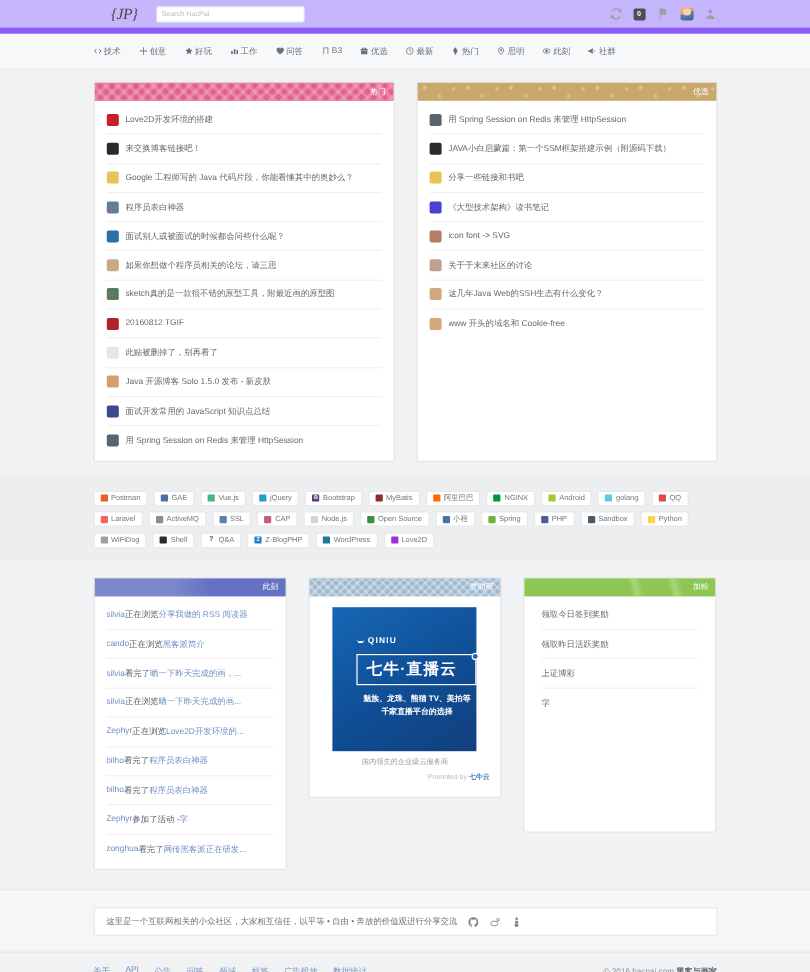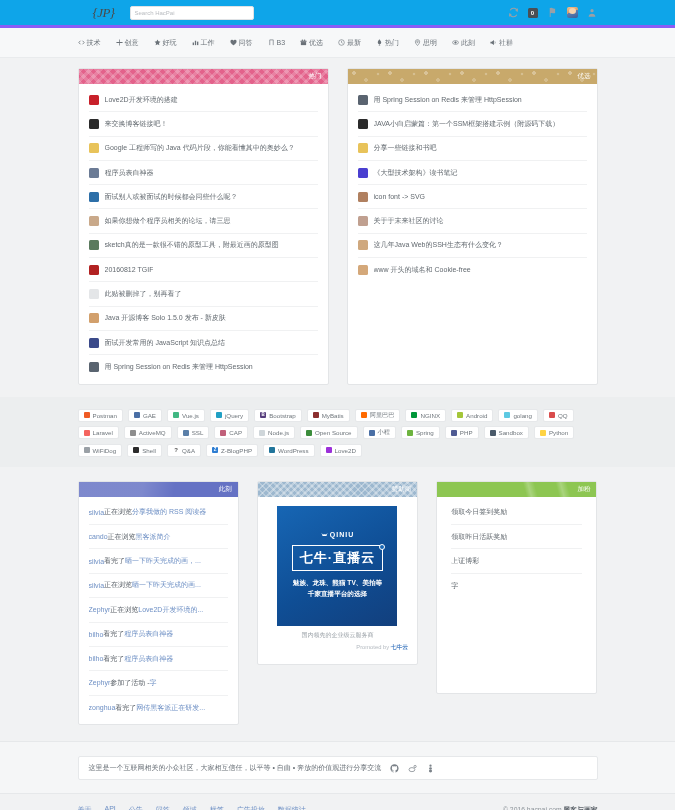--- a/index.html
+++ b/index.html
@@ -8,21 +8,21 @@
     font-family: "Liberation Sans", "DejaVu Sans", sans-serif;
     background:#f1f2f3;
     color:#57606a;
     font-size:7.5px;
     -webkit-font-smoothing:antialiased;
   }
   a { text-decoration:none; color:inherit; }
 
   
   .topbar {
-    height:28px; background:#0ea5e9; border-bottom:3px solid #8b5cf6;
+    height:28px; background:#c4b5fd; border-bottom:5px solid #8b5cf6;
     display:flex; align-items:center; position:relative;
   }
   .tb-inner { width:520px; margin:0 auto; display:flex; align-items:center; height:100%; }
   .logo {
     font-family:"Liberation Serif", serif;
     font-size:13px; color:#4a4a4a; letter-spacing:-0.5px;
     font-style:italic; width:52px; text-align:center; user-select:none;
   }
   .search-box {
     width:124px; height:14px; border:1px solid #dfe2e5; border-radius:2px;
@@ -124,22 +124,22 @@
   .now-row {
     height:24.4px; display:flex; align-items:center; border-bottom:1px solid #f0f1f2;
     font-size:7px; color:#5a6168; overflow:hidden; white-space:nowrap; text-overflow:ellipsis;
   }
   .now-row:last-child { border-bottom:none; }
   .lk { color:#6d8fc4; }
   .ad-body { padding:9px 9px 12px; }
   .ad-img {
     width:120px; height:120px; margin:0 auto;
     background:linear-gradient(150deg,#1766b4 0%,#0f4e95 55%,#123f7d 100%);
-    display:flex; flex-direction:column; align-items:center; justify-content:center;
-    color:#fff; position:relative;
+    display:flex; flex-direction:column; justify-content:center;
+    color:#fff; position:relative;padding-left:20px;
   }
   .ad-brand { font-size:7px; letter-spacing:1px; font-weight:bold; margin-bottom:7px; display:flex; align-items:center; gap:2px;}
   .ad-title {
     border:1.2px solid #fff; padding:3px 7px; font-size:13px; font-weight:bold;
     letter-spacing:1px; position:relative;
   }
   .ad-title:after{ content:""; position:absolute; right:-2.5px; top:-2.5px; width:4px;height:4px;
     border-radius:50%; background:#1766b4; border:1.2px solid #fff; }
   .ad-sub { font-size:6.6px; margin-top:7px; text-align:center; line-height:1.65; font-weight:bold; }
   .ad-cap { text-align:center; font-size:6px; color:#9aa1a7; margin-top:5px; }

